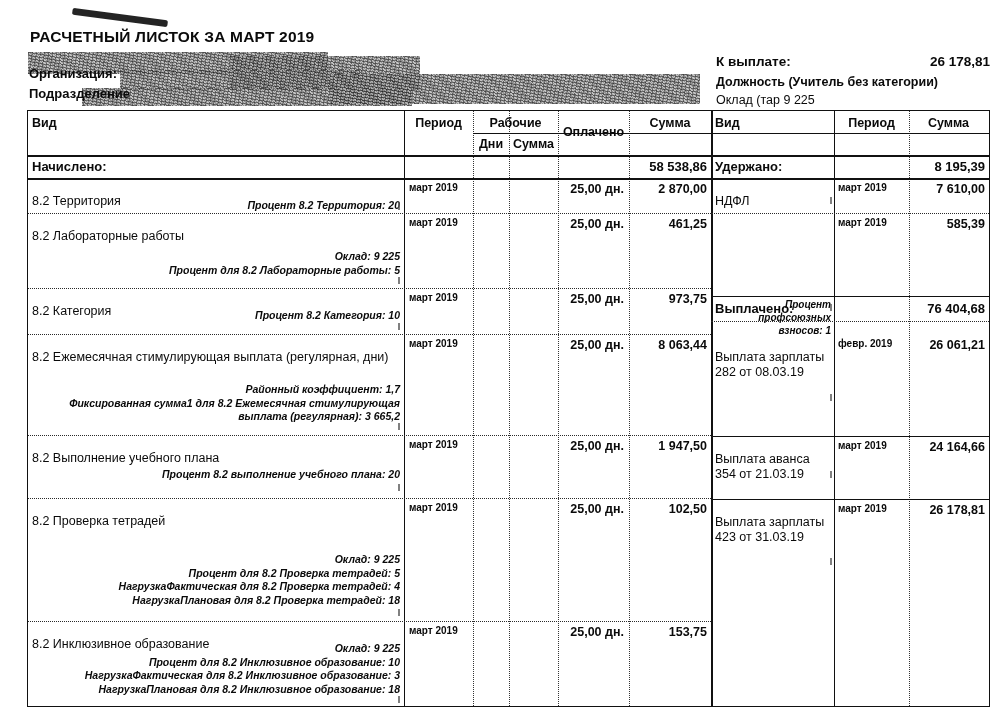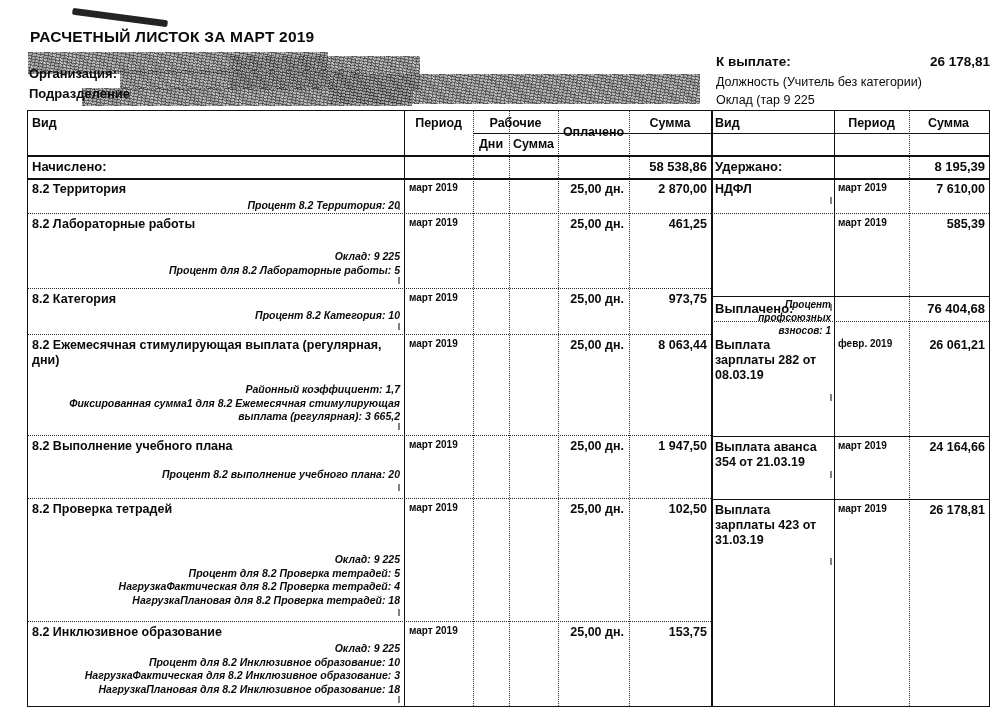--- a/index.html
+++ b/index.html
@@ -61,20 +61,21 @@
     font-size: 13.5px; font-weight: bold;
   }
   .pay-value {
     position: absolute; left: 860px; top: 54px;
     width: 130px; text-align: right;
     font-size: 13.5px; font-weight: bold;
   }
   .position-line {
     position: absolute; left: 716px; top: 75px;
     font-size: 12.5px;
+    font-weight: bold;
   }
   .salary-line {
     position: absolute; left: 716px; top: 93px;
     font-size: 12.5px;
   }
 
   
   .sheet {
     position: absolute;
     left: 27px; top: 110px;
@@ -111,22 +112,23 @@
   .chead.center { text-align: center; }
 
   
   .cell {
     position: absolute;
     box-sizing: border-box;
     font-size: 12.5px;
     white-space: pre-line;
   }
   .cell.name {
-    font-weight: bold;
+    font-weight: normal;
     line-height: 15px;
+    margin-top: 12px;
   }
   .cell.period {
     font-weight: bold;
     font-size: 10px;
   }
   .cell.num {
     text-align: right;
     font-weight: bold;
   }
   .cell.paid {

